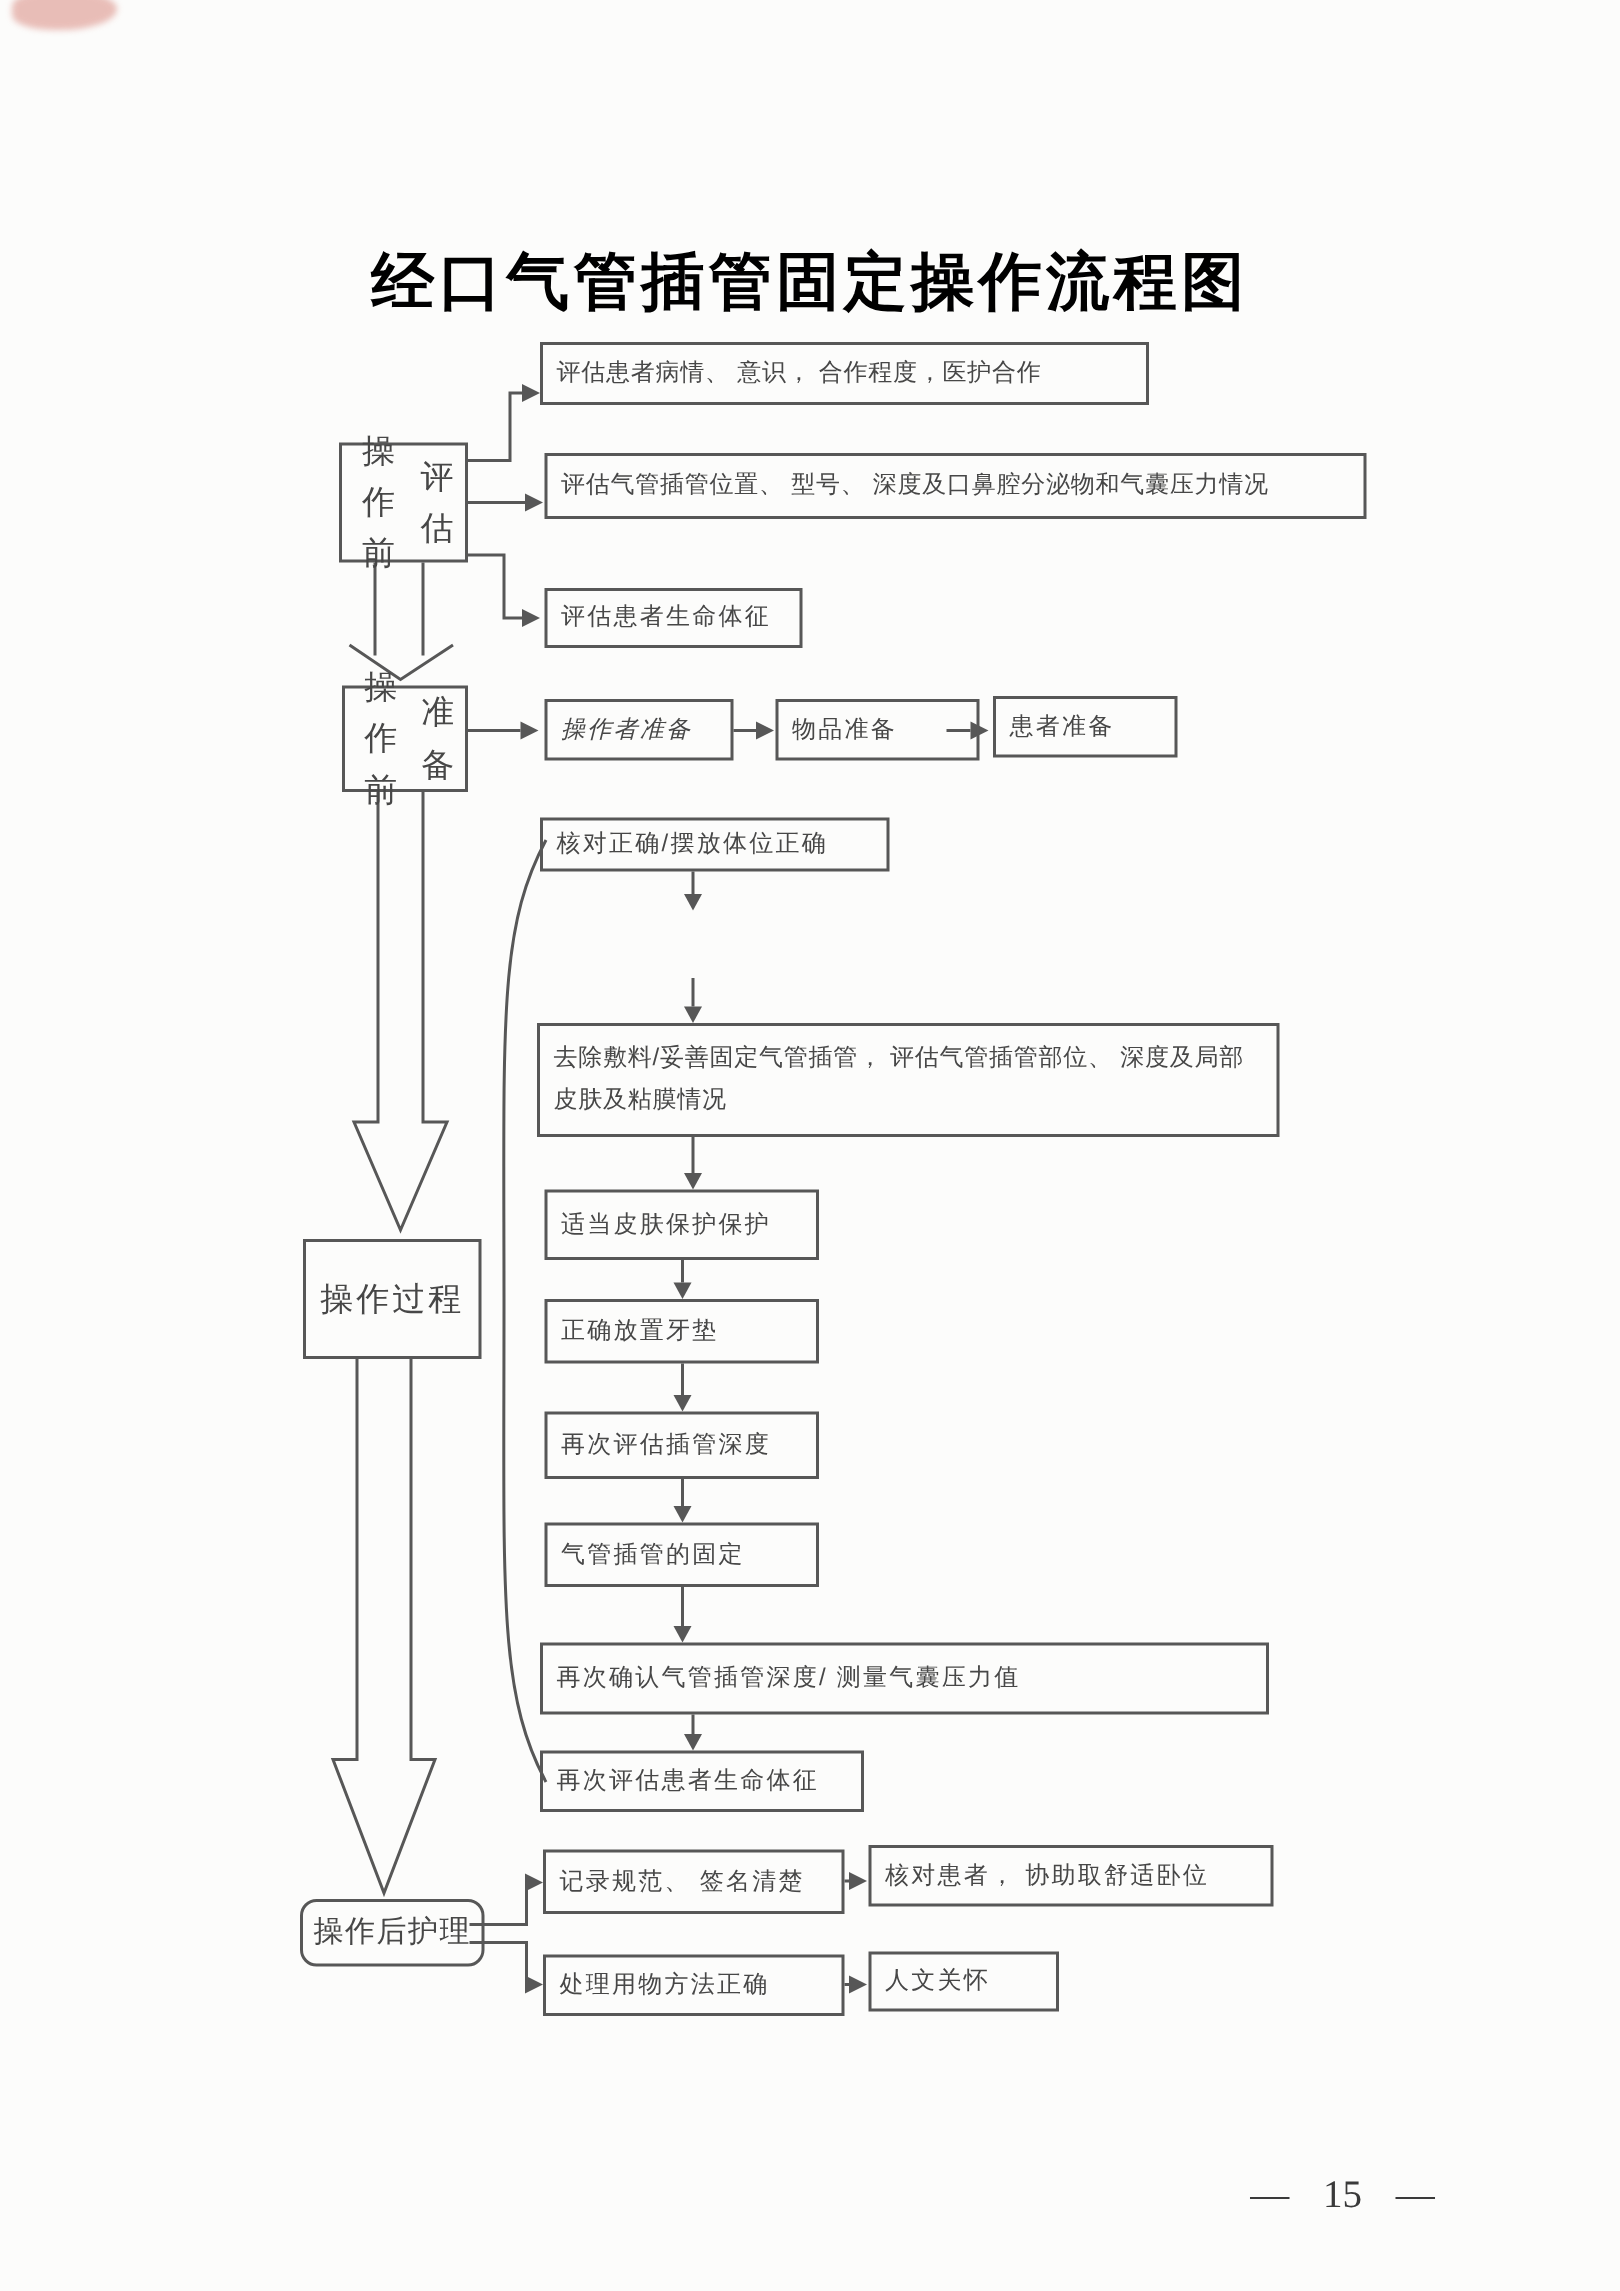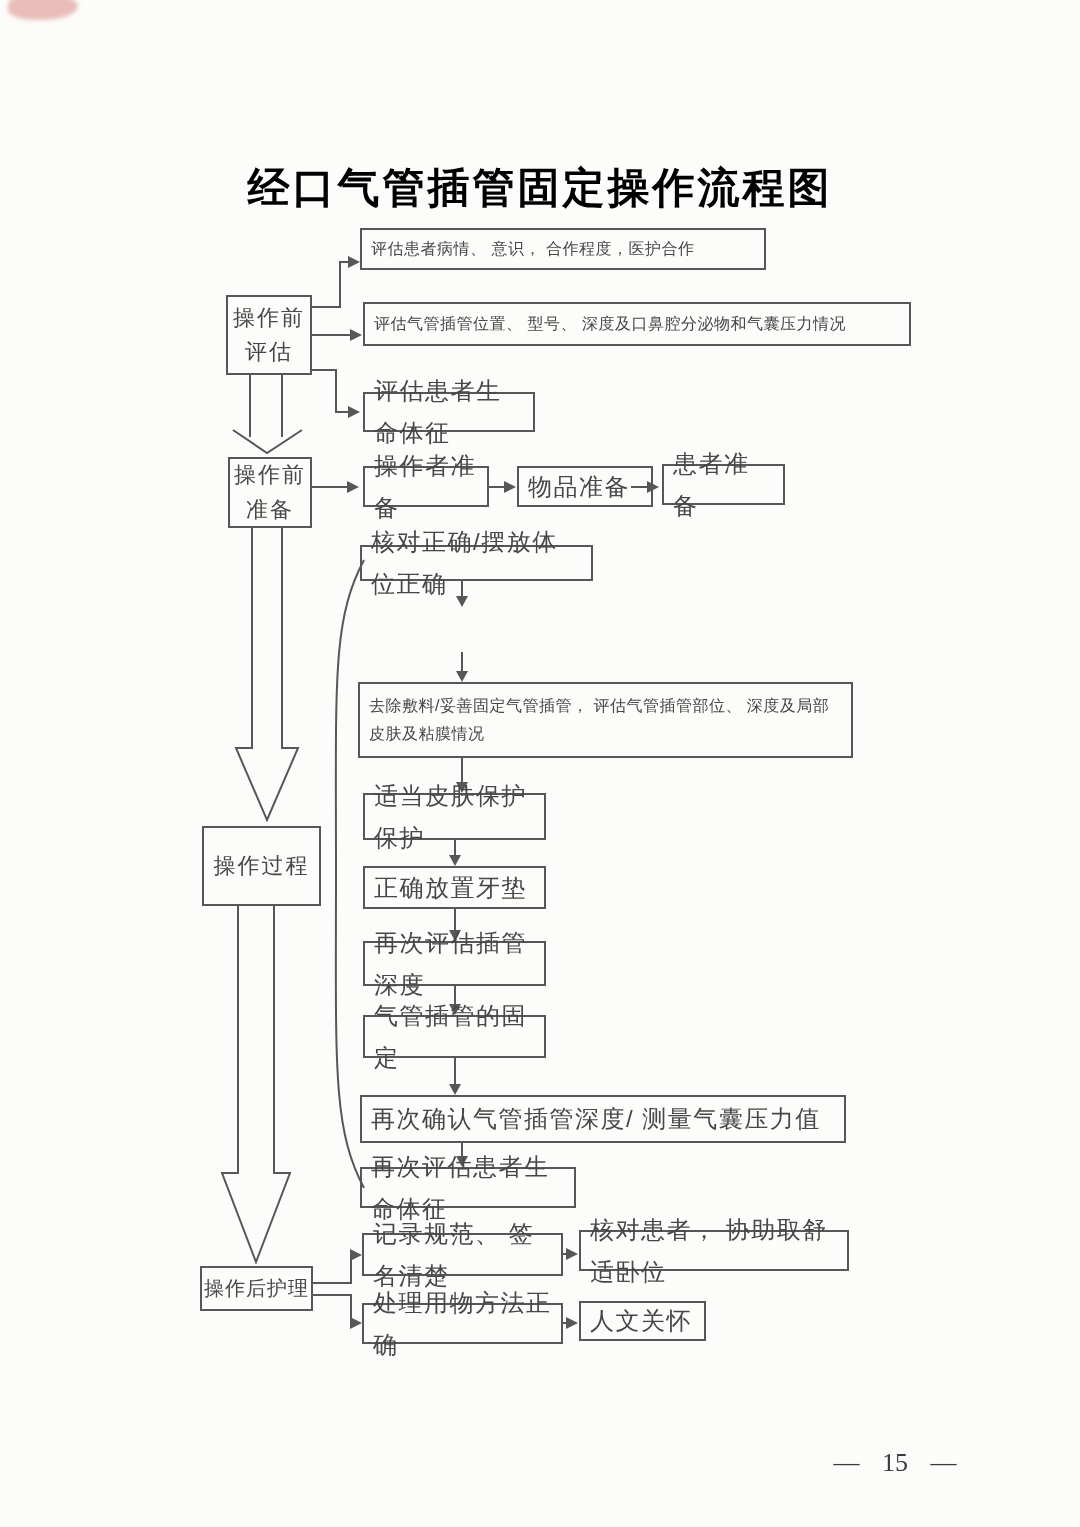--- a/index.html
+++ b/index.html
@@ -15,31 +15,31 @@
     position:absolute;left:0;top:160px;width:1080px;
     text-align:center;
     font-size:42px;font-weight:bold;color:#000000;
     letter-spacing:3px;
     font-family:"Liberation Serif", serif;
   }
   .box{
     position:absolute;
     border:2px solid #575757;
     color:#474747;
-    font-size:24px;
+    font-size:16px;
     letter-spacing:1.5px;
     display:flex;align-items:center;
     padding:2px 9px;
     box-sizing:border-box;
     line-height:1.75;
     background:transparent;
   }
   .fs19{font-size:16px;letter-spacing:0.5px;}
   .stage{
-    flex-direction:column;justify-content:center;
+    justify-content:center;
     text-align:center;padding:2px 2px;
     font-size:22px;letter-spacing:2px;line-height:1.55;
   }
   .connectors{position:absolute;left:0;top:0;width:1080px;height:1527px;}
   .pagenum{
     position:absolute;left:795px;top:1448px;width:200px;
     font-family:"Liberation Serif", serif;
     font-size:26px;color:#3a3a3a;
     text-align:center;word-spacing:16px;
   }
@@ -120,31 +120,31 @@
 
   <div class="box stage" style="left:228px;top:457px;width:84px;height:71px;">
     <span>操作前</span>
     <span>准备</span>
   </div>
 
   <div class="box stage" style="left:202px;top:826px;width:119px;height:80px;">
     <span>操作过程</span>
   </div>
 
-  <div class="box stage" style="left:200px;top:1266px;width:113px;height:45px;font-size:20px;letter-spacing:1px;">
+  <div class="box stage" style="left:200px;top:1266px;width:123px;height:45px;font-size:20px;letter-spacing:1px;border-radius:11px;">
     <span>操作后护理</span>
   </div>
 
   <div class="box fs19" style="left:360px;top:228px;width:406px;height:42px;">评估患者病情、 意识， 合作程度，医护合作</div>
 
   <div class="box fs19" style="left:363px;top:302px;width:548px;height:44px;">评估气管插管位置、 型号、 深度及口鼻腔分泌物和气囊压力情况</div>
 
   <div class="box" style="left:363px;top:392px;width:172px;height:40px;">评估患者生命体征</div>
 
-  <div class="box" style="left:363px;top:466px;width:126px;height:41px;">操作者准备</div>
+  <div class="box" style="left:363px;top:466px;width:126px;height:41px;font-style:italic;">操作者准备</div>
   <div class="box" style="left:517px;top:466px;width:136px;height:41px;">物品准备</div>
   <div class="box" style="left:662px;top:464px;width:123px;height:41px;">患者准备</div>
 
   <div class="box" style="left:360px;top:545px;width:233px;height:36px;">核对正确/摆放体位正确</div>
   <div class="box fs19" style="left:358px;top:682px;width:495px;height:76px;">去除敷料/妥善固定气管插管， 评估气管插管部位、 深度及局部皮肤及粘膜情况</div>
   <div class="box" style="left:363px;top:793px;width:183px;height:47px;">适当皮肤保护保护</div>
   <div class="box" style="left:363px;top:866px;width:183px;height:43px;">正确放置牙垫</div>
   <div class="box" style="left:363px;top:941px;width:183px;height:45px;">再次评估插管深度</div>
   <div class="box" style="left:363px;top:1015px;width:183px;height:43px;">气管插管的固定</div>
   <div class="box" style="left:360px;top:1095px;width:486px;height:48px;">再次确认气管插管深度/ 测量气囊压力值</div>

